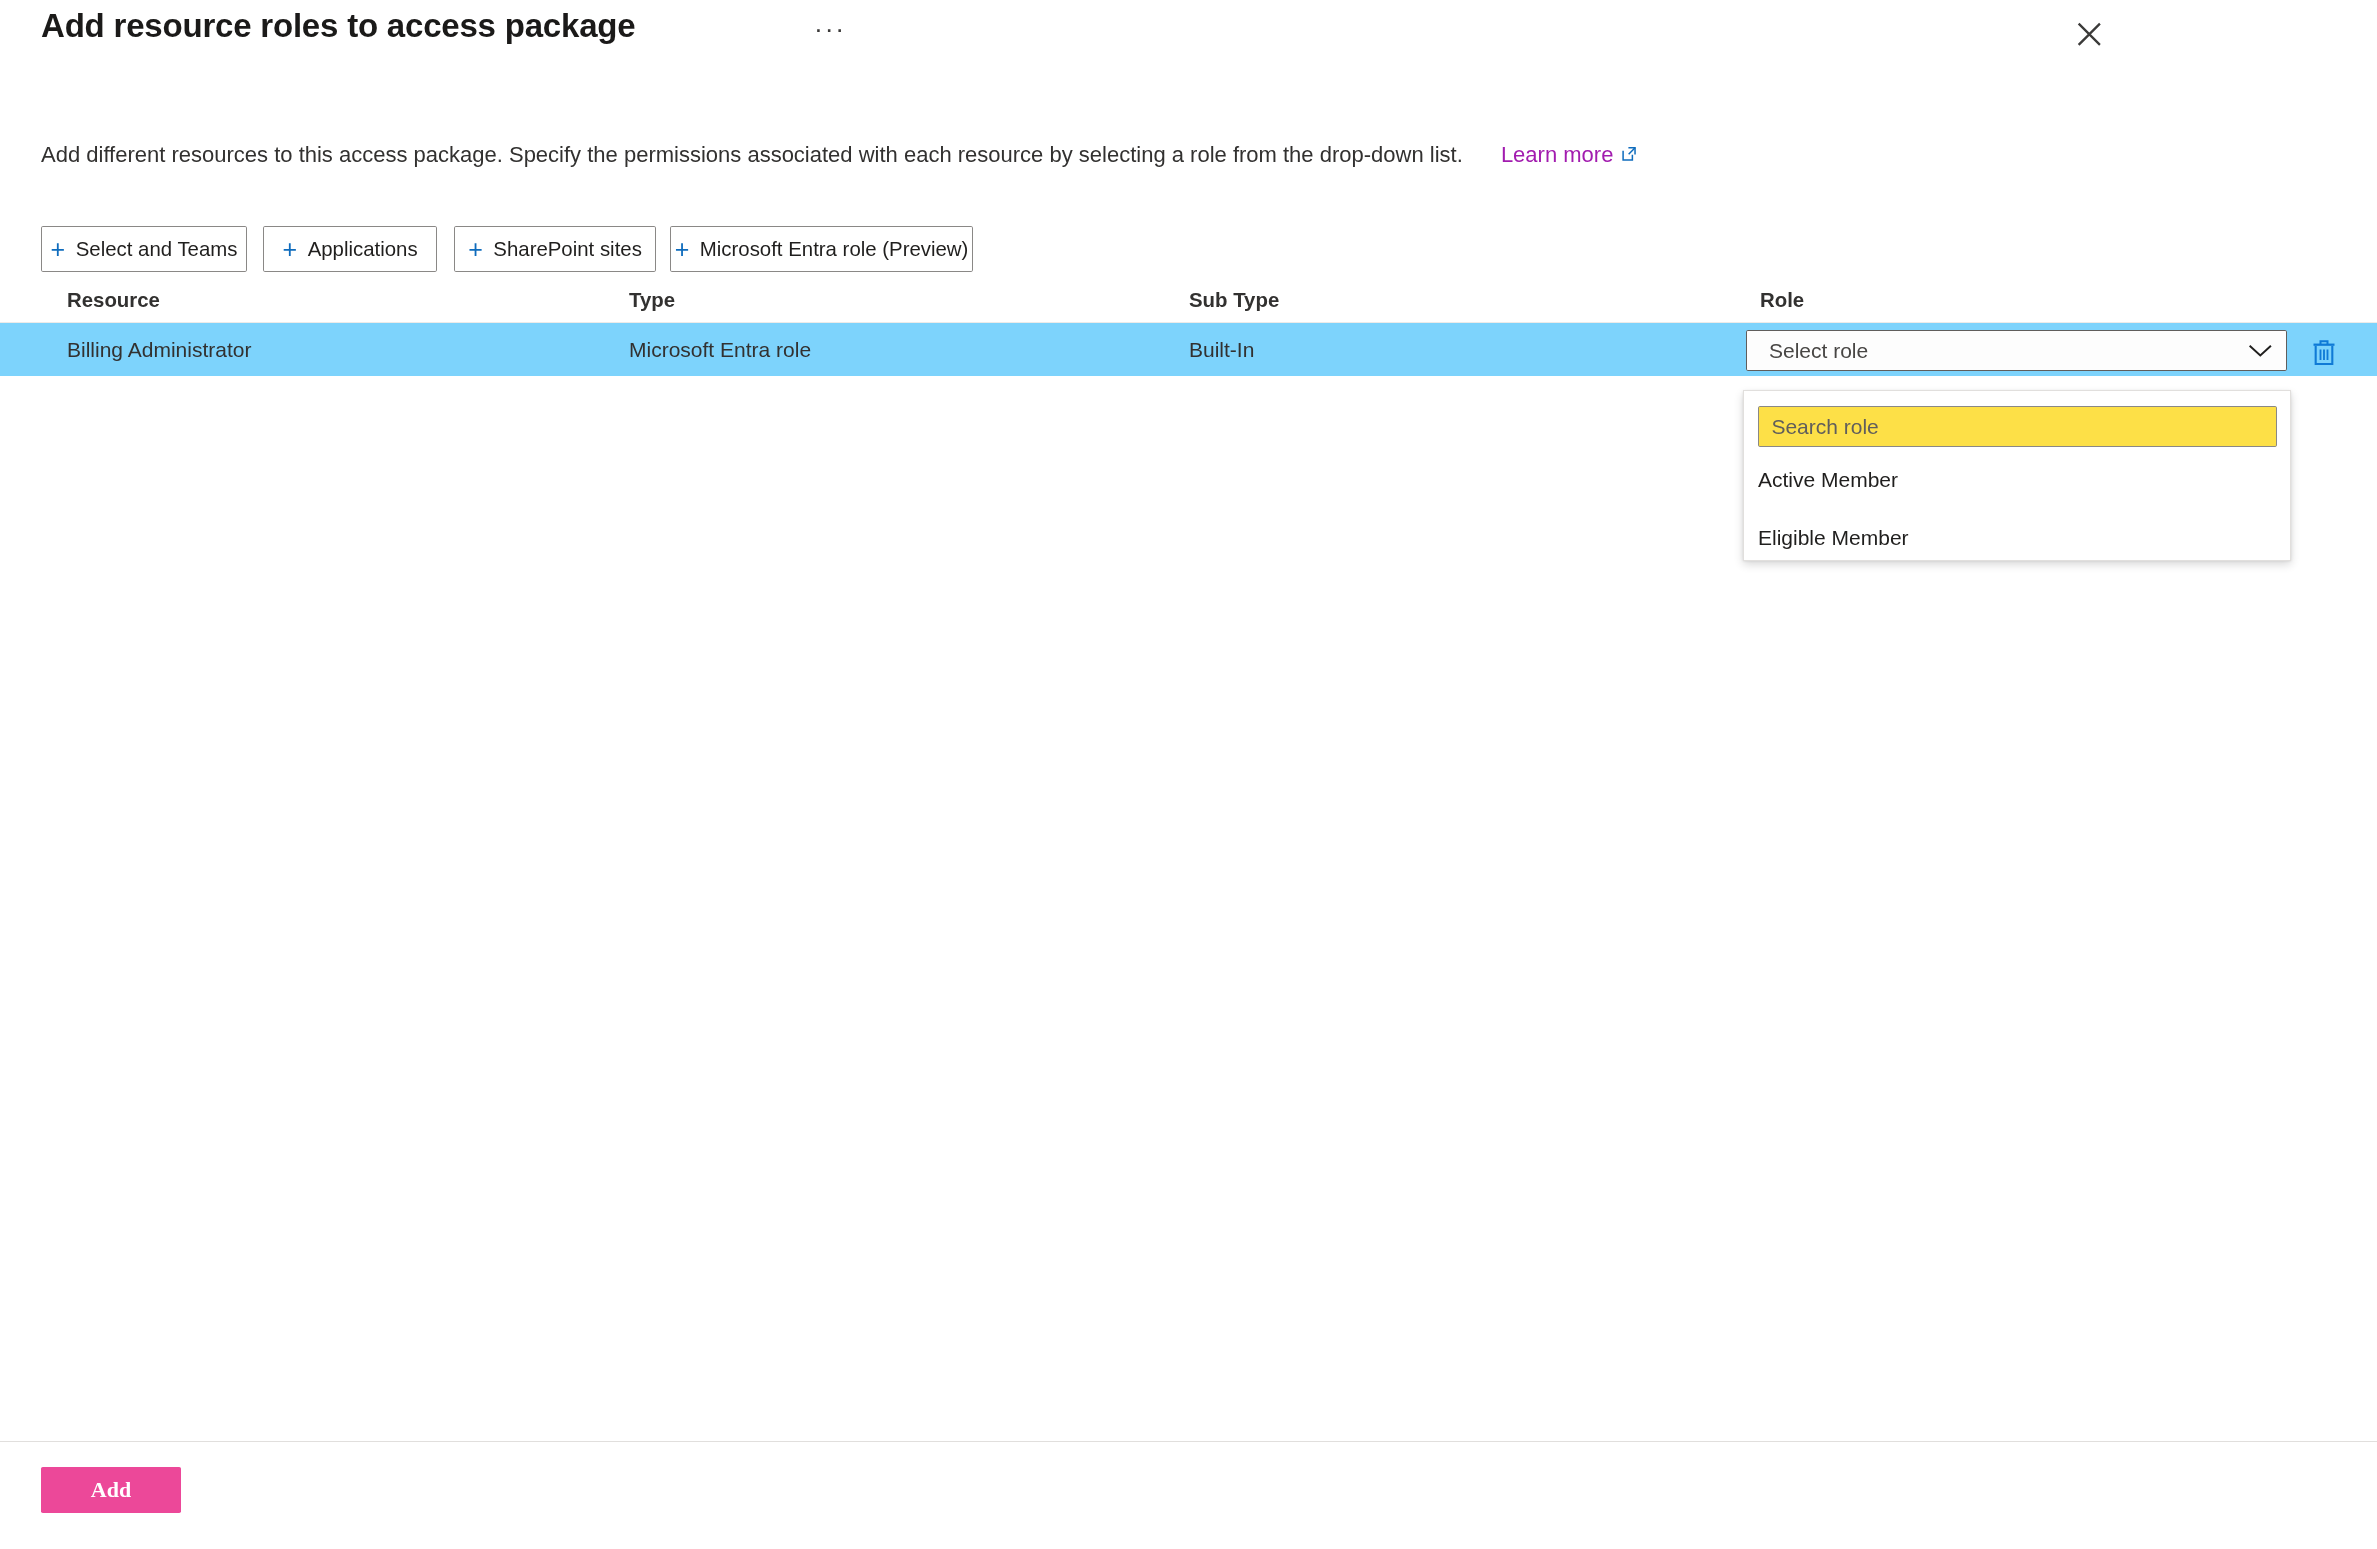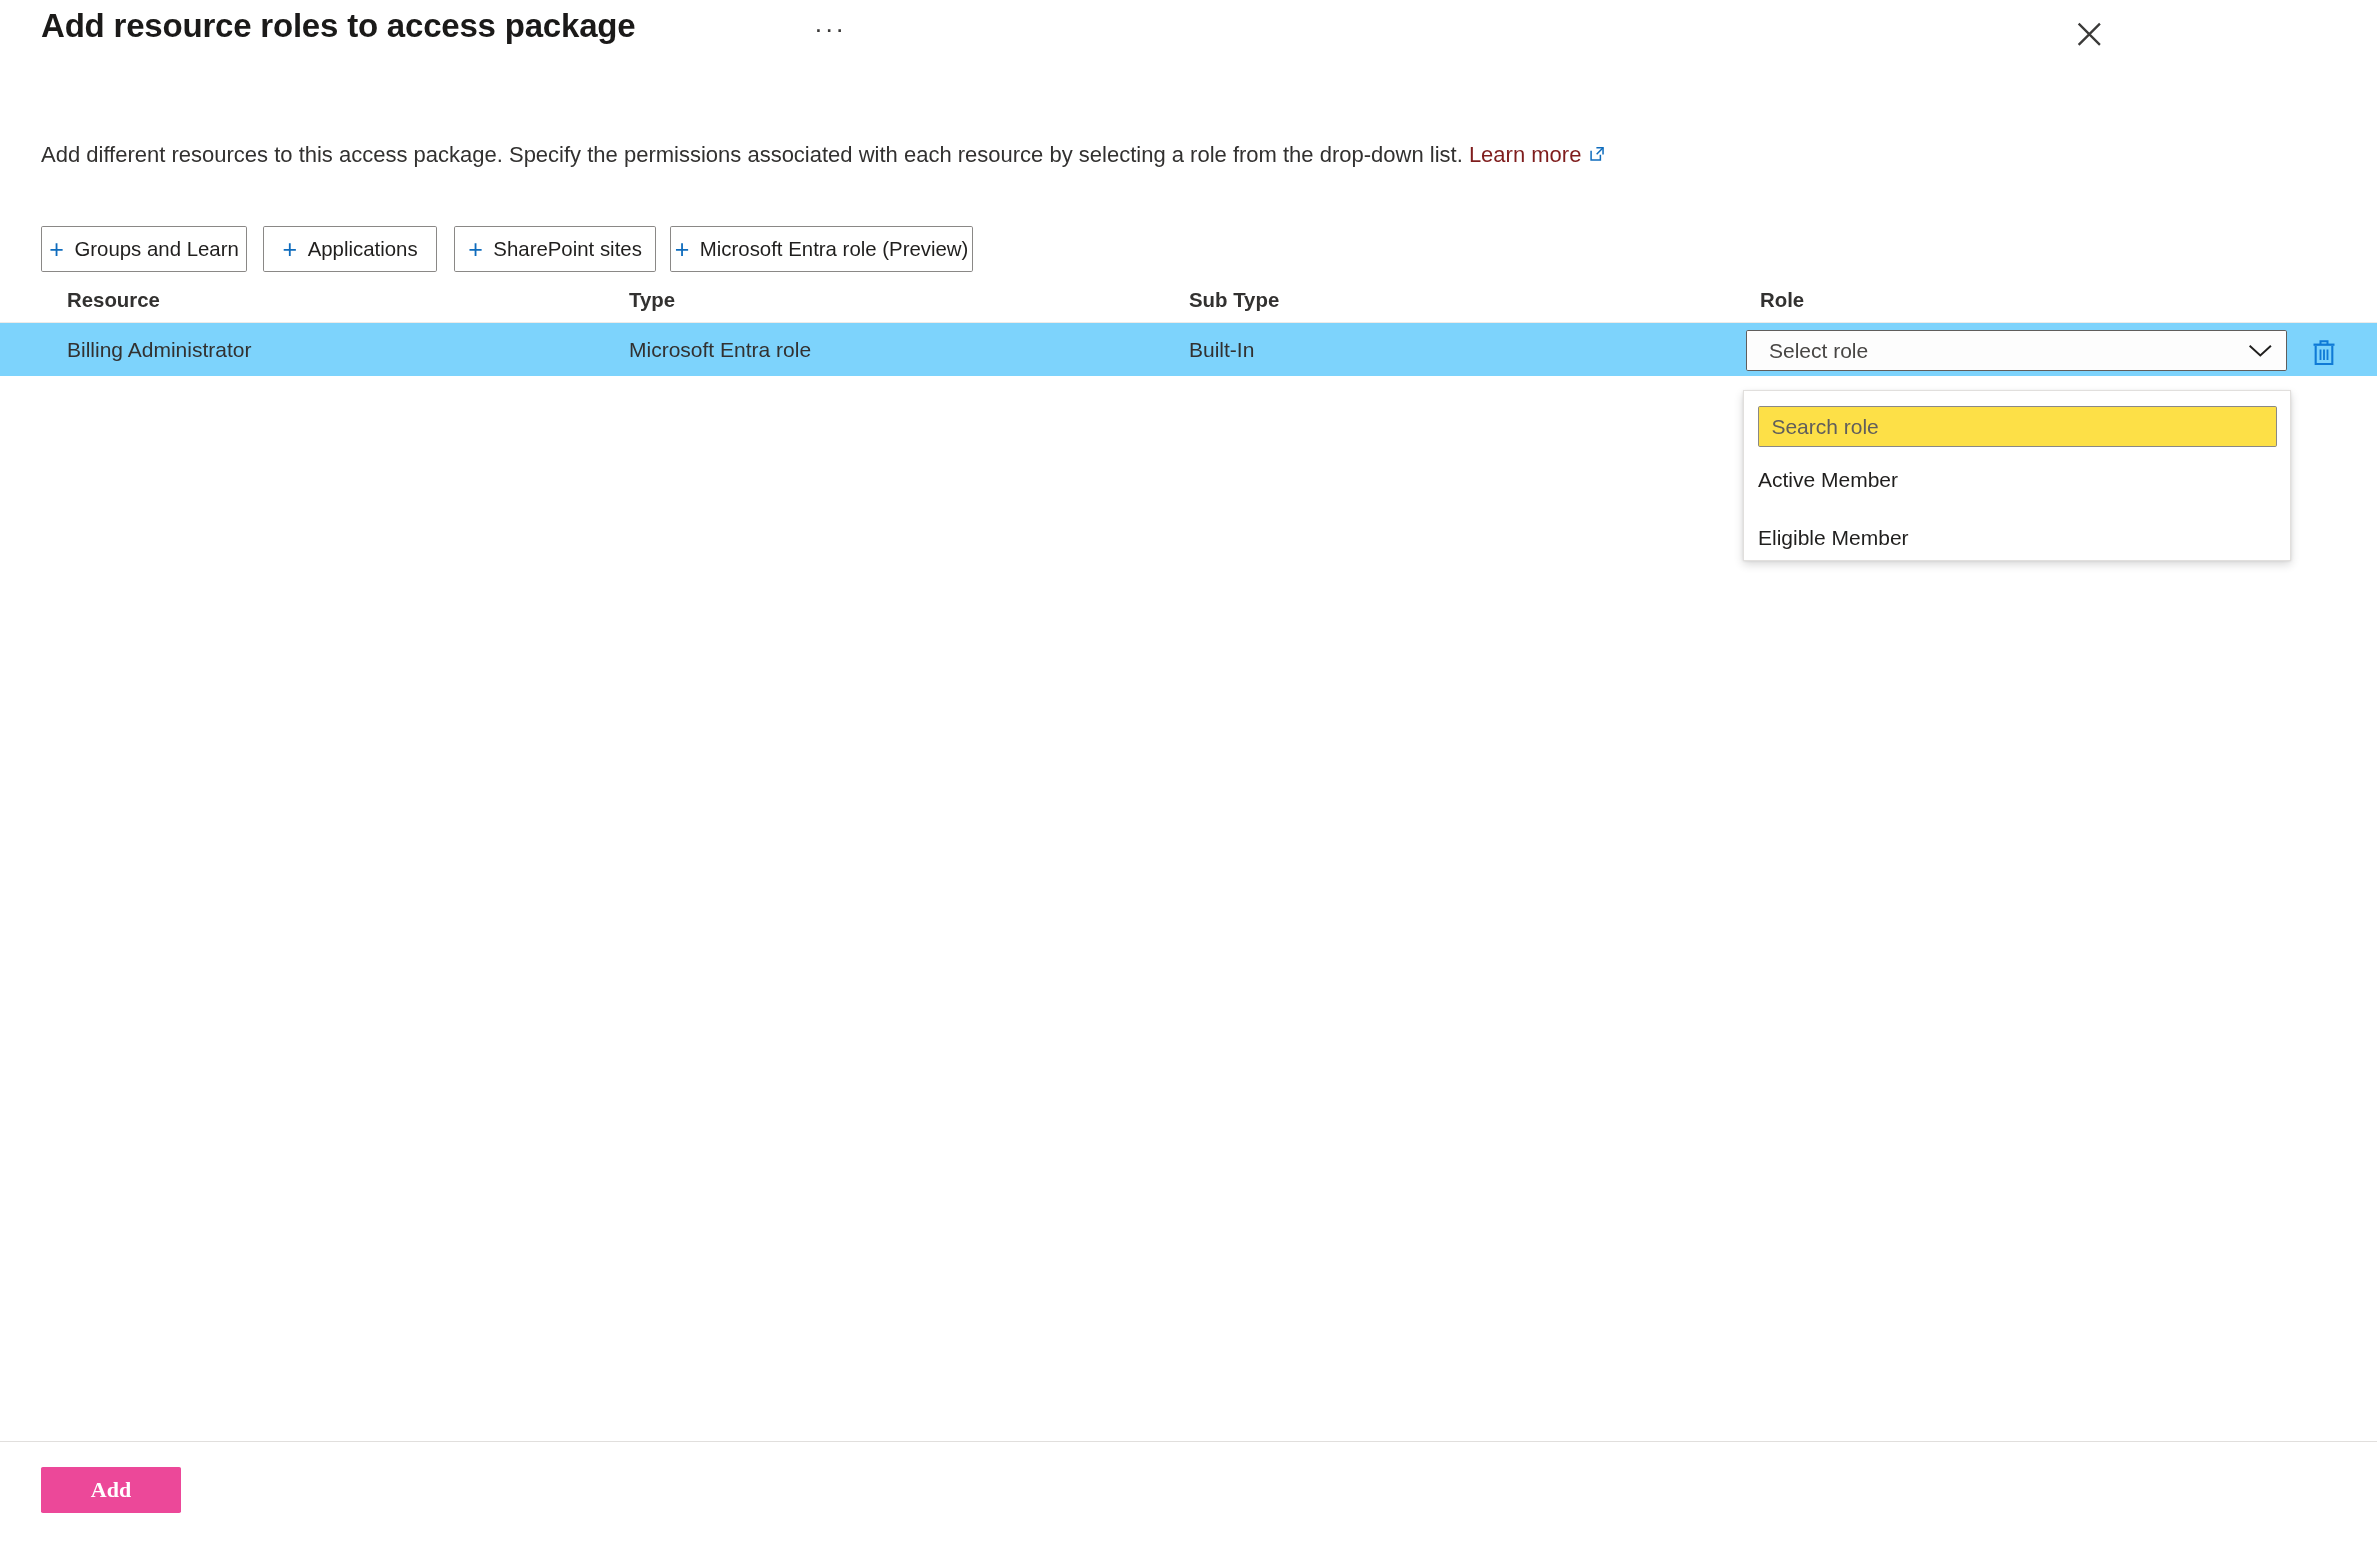--- a/index.html
+++ b/index.html
@@ -29,21 +29,21 @@
     width: 51px; height: 51px; display: flex; align-items: center; justify-content: center;
     cursor: pointer;
   }
   .hdr-close svg { display:block; }
 
   
   .desc {
     position: absolute; left: 41px; top: 140px;
     font-size: 22px; line-height: 30px; color: #323130; white-space: nowrap;
   }
-  .learn-link { color: #7f1d1d; text-decoration: none; cursor: pointer; }
+  .learn-link { color: #a21caf; text-decoration: none; cursor: pointer; margin-left: 32px; }
   .ext-icon { display:inline-block; vertical-align: -0.9px; margin-left: 6.2px; }
 
   
   .btnrow { position: absolute; left: 41px; top: 226px; height: 46px; }
   .rbtn {
     position: absolute; top: 0; height: 46px;
     background: #ffffff; border: 0.9px solid #8a8886; border-radius: 1.8px;
     display: flex; align-items: center; justify-content: center;
     font-size: 20.4px; color: #201f1e; cursor: pointer; white-space: nowrap;
     padding: 0 16px;
@@ -133,21 +133,21 @@
     <a class="learn-link" href="#"><span>Learn more</span><span class="ext-icon"><svg width="17.7" height="17.7" viewBox="0 0 20 20">
             <path d="M3.5 6.5 L3.5 17 L14 17 L14 11" stroke="#0f6cbd" stroke-width="1.7" fill="none"></path>
             <path d="M9.5 3.2 L17 3.2 L17 10.7" stroke="#0f6cbd" stroke-width="1.7" fill="none"></path>
             <path d="M17 3.2 L9.8 10.4" stroke="#0f6cbd" stroke-width="1.7" fill="none"></path>
           </svg></span></a>
   </div>
 
   <div class="btnrow">
     <div class="rbtn" style="left:0px;width:206px;">
       <span class="plus">+</span>
-      <span>Groups and Learn</span>
+      <span>Select and Teams</span>
     </div>
     <div class="rbtn" style="left:222px;width:174px;">
       <span class="plus">+</span>
       <span>Applications</span>
     </div>
     <div class="rbtn" style="left:413px;width:202px;">
       <span class="plus">+</span>
       <span>SharePoint sites</span>
     </div>
     <div class="rbtn" style="left:629px;width:303px;">

